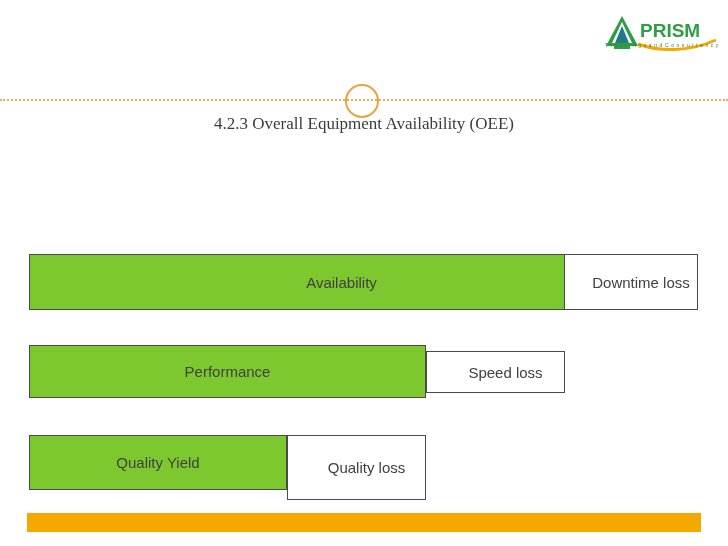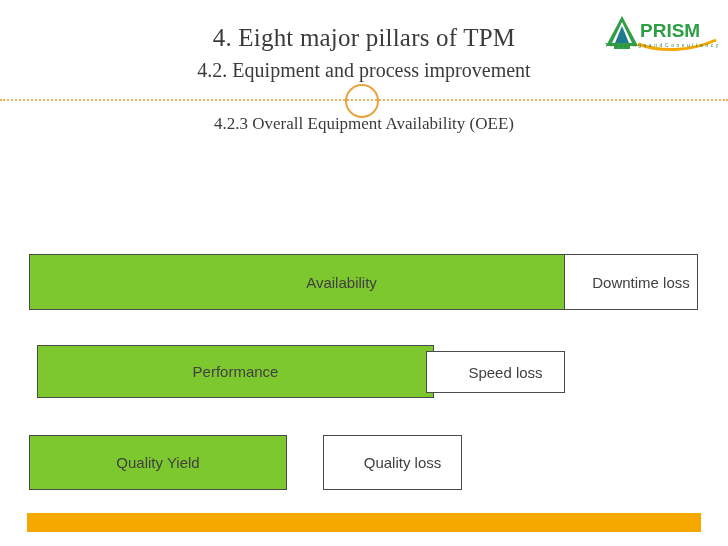--- a/index.html
+++ b/index.html
@@ -127,40 +127,38 @@
     left: 564px;
     top: 254px;
     width: 134px;
     height: 56px;
   }
   .perf-green {
     left: 29px;
     top: 345px;
     width: 397px;
     height: 53px;
-    margin-left: 8px;
   }
   .perf-white {
     left: 426px;
     top: 351px;
     width: 139px;
     height: 42px;
   }
   .qual-green {
     left: 29px;
     top: 435px;
     width: 258px;
     height: 55px;
   }
   .qual-white {
     left: 287px;
     top: 435px;
     width: 139px;
-    height: 55px;
-    margin-left: 36px;
+    height: 65px;
   }
   
   .footer-bar {
     position: absolute;
     left: 0;
     bottom: 0;
     width: 728px;
     height: 35px;
     background: #ffffff;
   }
@@ -171,24 +169,20 @@
     width: 674px;
     height: 19px;
     background: #f5a800;
   }
 </style>
 </head>
 <body>
 
 <div class="slide">
 
-  <div class="title-block">
-    <div class="title-main">4. Eight major pillars of TPM</div>
-    <div class="title-sub">4.2. Equipment and process improvement</div>
-  </div>
 
   <div class="logo">
     <svg width="116" height="48" viewBox="0 0 116 48" xmlns="http://www.w3.org/2000/svg">
 
       <polygon points="18,4 34,34 2,34" fill="#2f9e44"></polygon>
       <polygon points="18,10 28,31 8,31" fill="#ffffff"></polygon>
       <polygon points="18,14 25,31 11,31" fill="#1f7a8c"></polygon>
       <rect x="10" y="34" width="16" height="3" fill="#2f9e44"></rect>
 
       <text x="36" y="25" font-family="Liberation Sans, sans-serif" font-size="19" font-weight="bold" fill="#2f9e44">PRISM</text>

